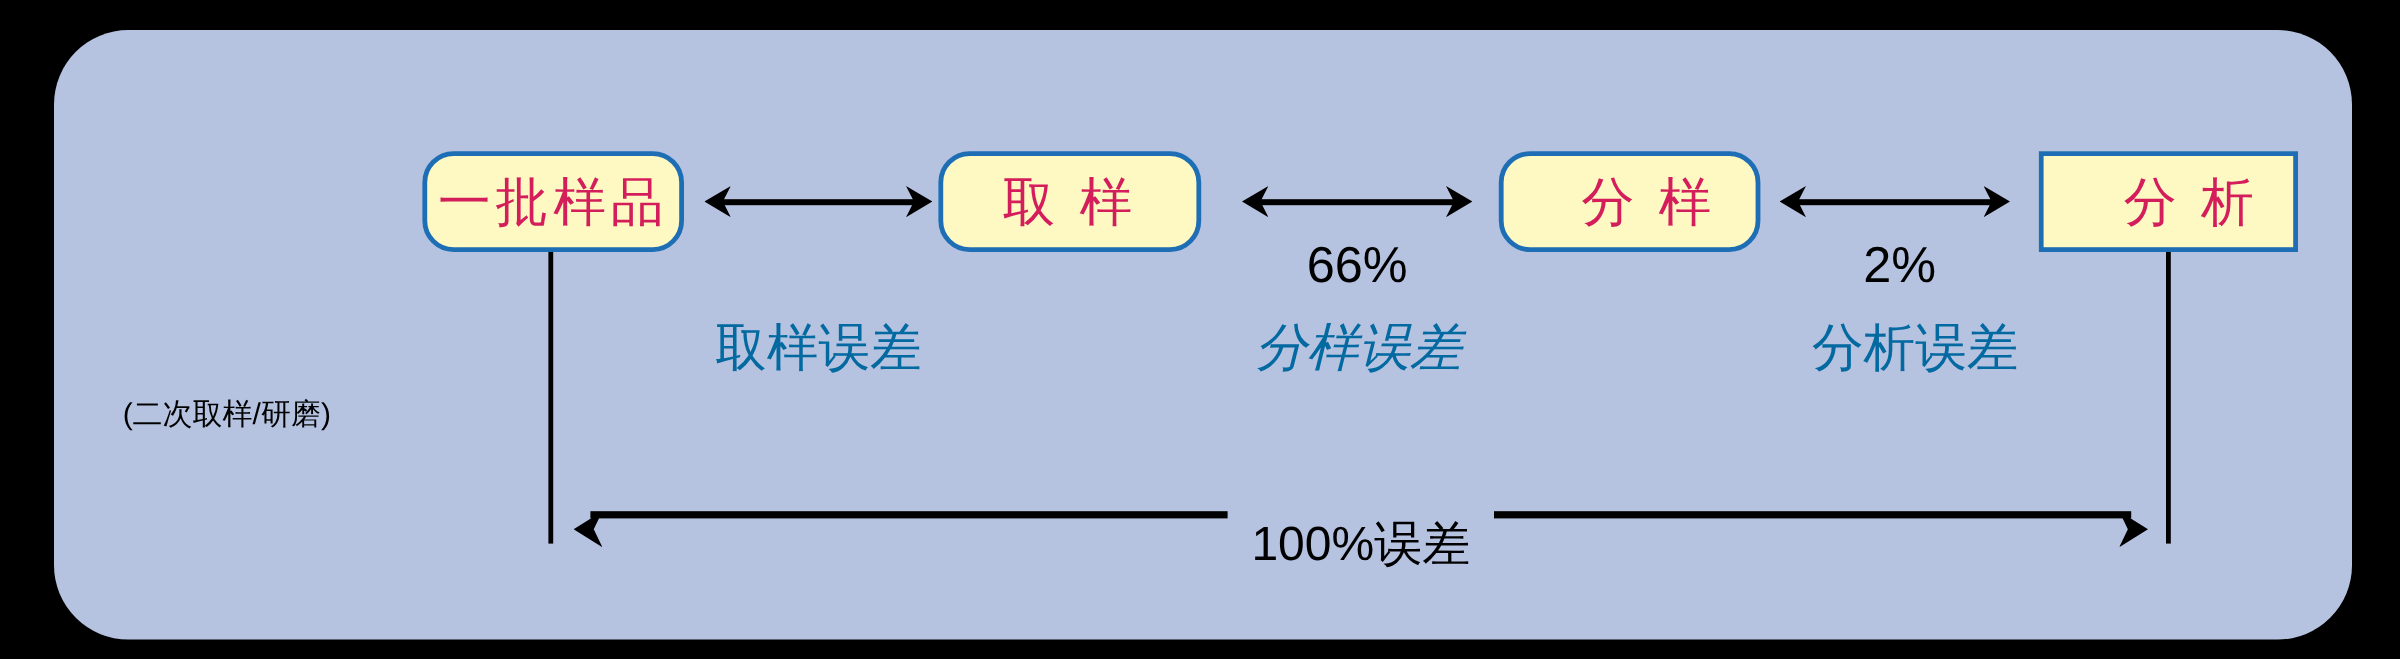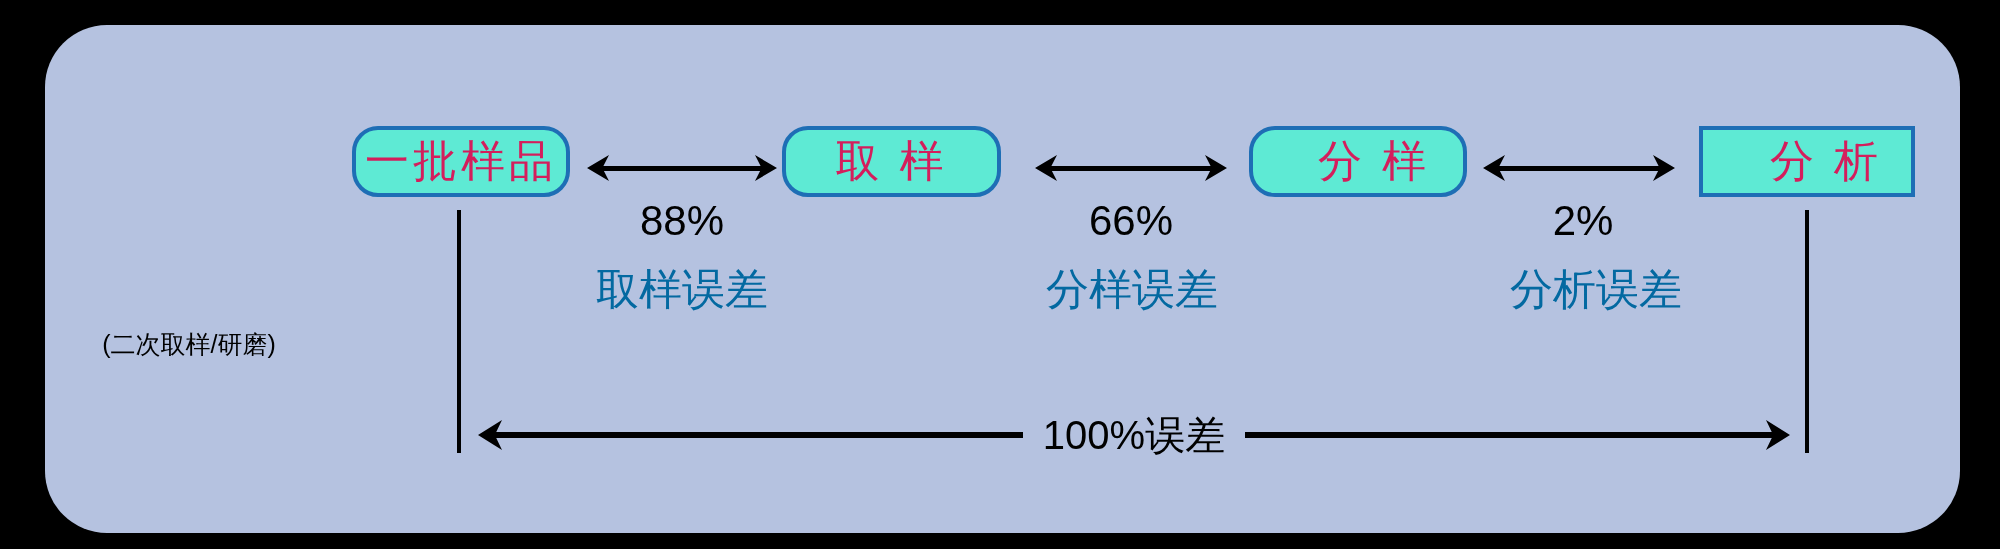--- a/index.html
+++ b/index.html
@@ -13,22 +13,22 @@
   }
   .side-title {
     position:absolute; left:58px; top:252px; width:262px;
     font-size:46px; line-height:1.15; text-align:center; color:#000; font-weight:400;
   }
   .side-subtitle {
     position:absolute; left:58px; top:328px; width:262px;
     font-size:25px; text-align:center; color:#000;
   }
   .node {
-    position:absolute; top:126px; height:71px; box-sizing:border-box;
-    background:#5eead4; border:4px solid #1e6eb5; border-radius:26px;
+    position:absolute; top:126px; height:84px; box-sizing:border-box;
+    background:#fef9c3; border:4px solid #1e6eb5; border-radius:26px;
     color:#d41e5c; font-size:44px; font-weight:500; letter-spacing:4px;
     display:flex; align-items:center; justify-content:center; white-space:nowrap;
   }
   .node.square { border-radius:0;padding-left:38px; }
   .node1 { left:352px; width:218px; }
   .node2 { left:782px; width:219px; }
   .node3 { left:1249px; width:218px;padding-left:32px; }
   .node4 { left:1699px; width:216px; }
 
   .darrow {
@@ -45,29 +45,29 @@
 
   .pct {
     position:absolute; top:197px; width:200px; text-align:center;
     font-size:42px; color:#000;
   }
   .pct1 { left:582px; } .pct2 { left:1031px; } .pct3 { left:1483px; }
   .err {
     position:absolute; top:261px; width:300px; text-align:center;
     font-size:43px; color:#0369a1; white-space:nowrap;
   }
-  .err1 { left:532px; } .err2 { left:982px; } .err3 { left:1382px;text-align:right; }
+  .err1 { left:532px; } .err2 { left:982px;font-style:italic; } .err3 { left:1382px;text-align:right; }
 
   .vline { position:absolute; top:210px; height:243px; width:4px; background:#000; }
   .vline.left { left:457px; }
   .vline.right { left:1805px; }
 
   .total-arrow {
-    position:absolute; left:478px; top:414px; width:1312px; height:42px;
-    display:flex; align-items:center;
+    position:absolute; left:478px; top:426px; width:1312px; height:42px;
+    display:flex; align-items:flex-start;
   }
   .total-arrow .seg { flex:1 1 auto; height:6px; background:#000; margin:0 -10px; }
   .total-arrow .ah { width:24px; height:30px; }
   .total-arrow .label {
     flex:0 0 auto; font-size:40px; color:#000; padding:0 30px; white-space:nowrap;
   }
 </style>
 </head>
 <body>
 
@@ -98,21 +98,20 @@
     <span class="ah left"></span>
     <span class="shaft"></span>
     <span class="ah right"></span>
   </div>
   <div class="darrow a3">
     <span class="ah left"></span>
     <span class="shaft"></span>
     <span class="ah right"></span>
   </div>
 
-  <div class="pct pct1">88%</div>
   <div class="pct pct2">66%</div>
   <div class="pct pct3">2%</div>
 
   <div class="err err1">取样误差</div>
   <div class="err err2">分样误差</div>
   <div class="err err3">分析误差</div>
 
   <div class="vline left"></div>
   <div class="vline right"></div>
 

